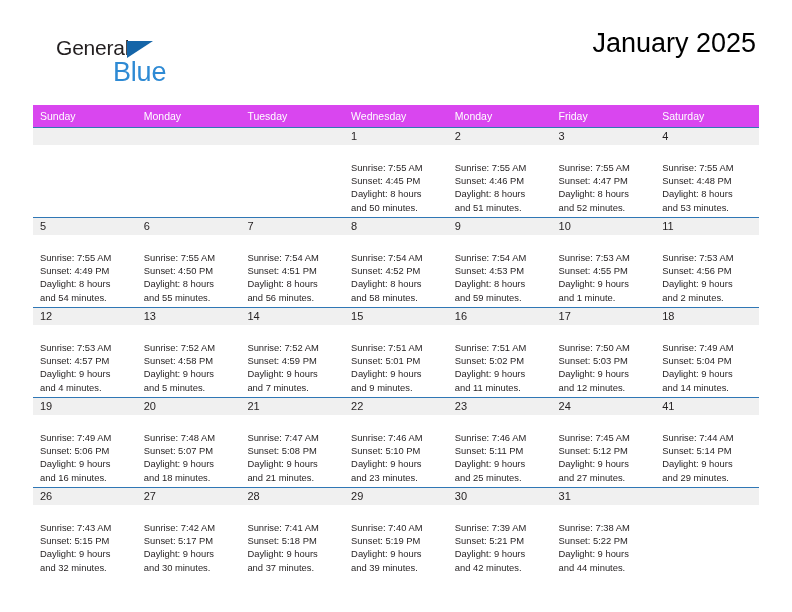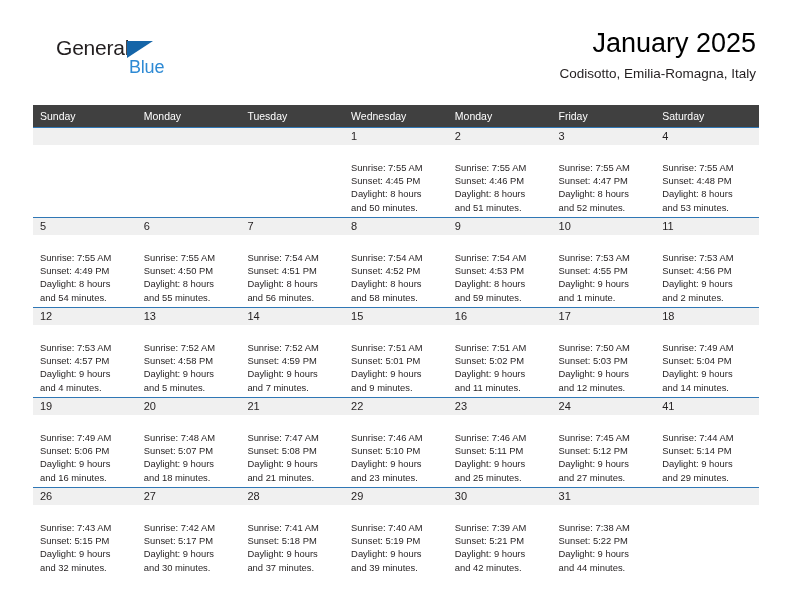--- a/index.html
+++ b/index.html
@@ -50,23 +50,23 @@
     position: absolute;
     left: 71px;
     top: 5px;
     width: 0;
     height: 0;
     border-left: 26px solid #1565a8;
     border-bottom: 17px solid transparent;
   }
   .logo-blue {
     position: absolute;
-    left: 73px;
+    left: 57px;
     top: 21px;
-    font-size: 18px;
+    font-size: 27px;
     letter-spacing: -0.2px;
     color: #2e8ad4;
   }
 
   .title-block {
     position: absolute;
     right: 36px;
     top: 26px;
     text-align: right;
   }
@@ -92,21 +92,21 @@
     left: 33px;
     top: 105px;
     width: 726px;
   }
   table.cal {
     border-collapse: collapse;
     width: 726px;
     table-layout: fixed;
   }
   table.cal th {
-    background: #404040;
+    background: #d946ef;
     color: #ffffff;
     font-size: 10.5px;
     font-weight: normal;
     text-align: left;
     padding: 4px 0 4px 7px;
     height: 14px;
     border: none;
   }
   table.cal td {
     vertical-align: top;
@@ -152,21 +152,20 @@
   <div class="header">
 
     <div class="logo">
       <span class="logo-general">General</span>
       <span class="logo-tri"></span>
       <span class="logo-blue">Blue</span>
     </div>
 
     <div class="title-block">
       <div class="cal-title">January 2025</div>
-      <div class="cal-subtitle">Codisotto, Emilia-Romagna, Italy</div>
     </div>
 
   </div>
 
   <div class="calendar">
     <table class="cal">
       <thead>
         <tr id="weekday-row">
             <th>Sunday</th>
             <th>Monday</th>

